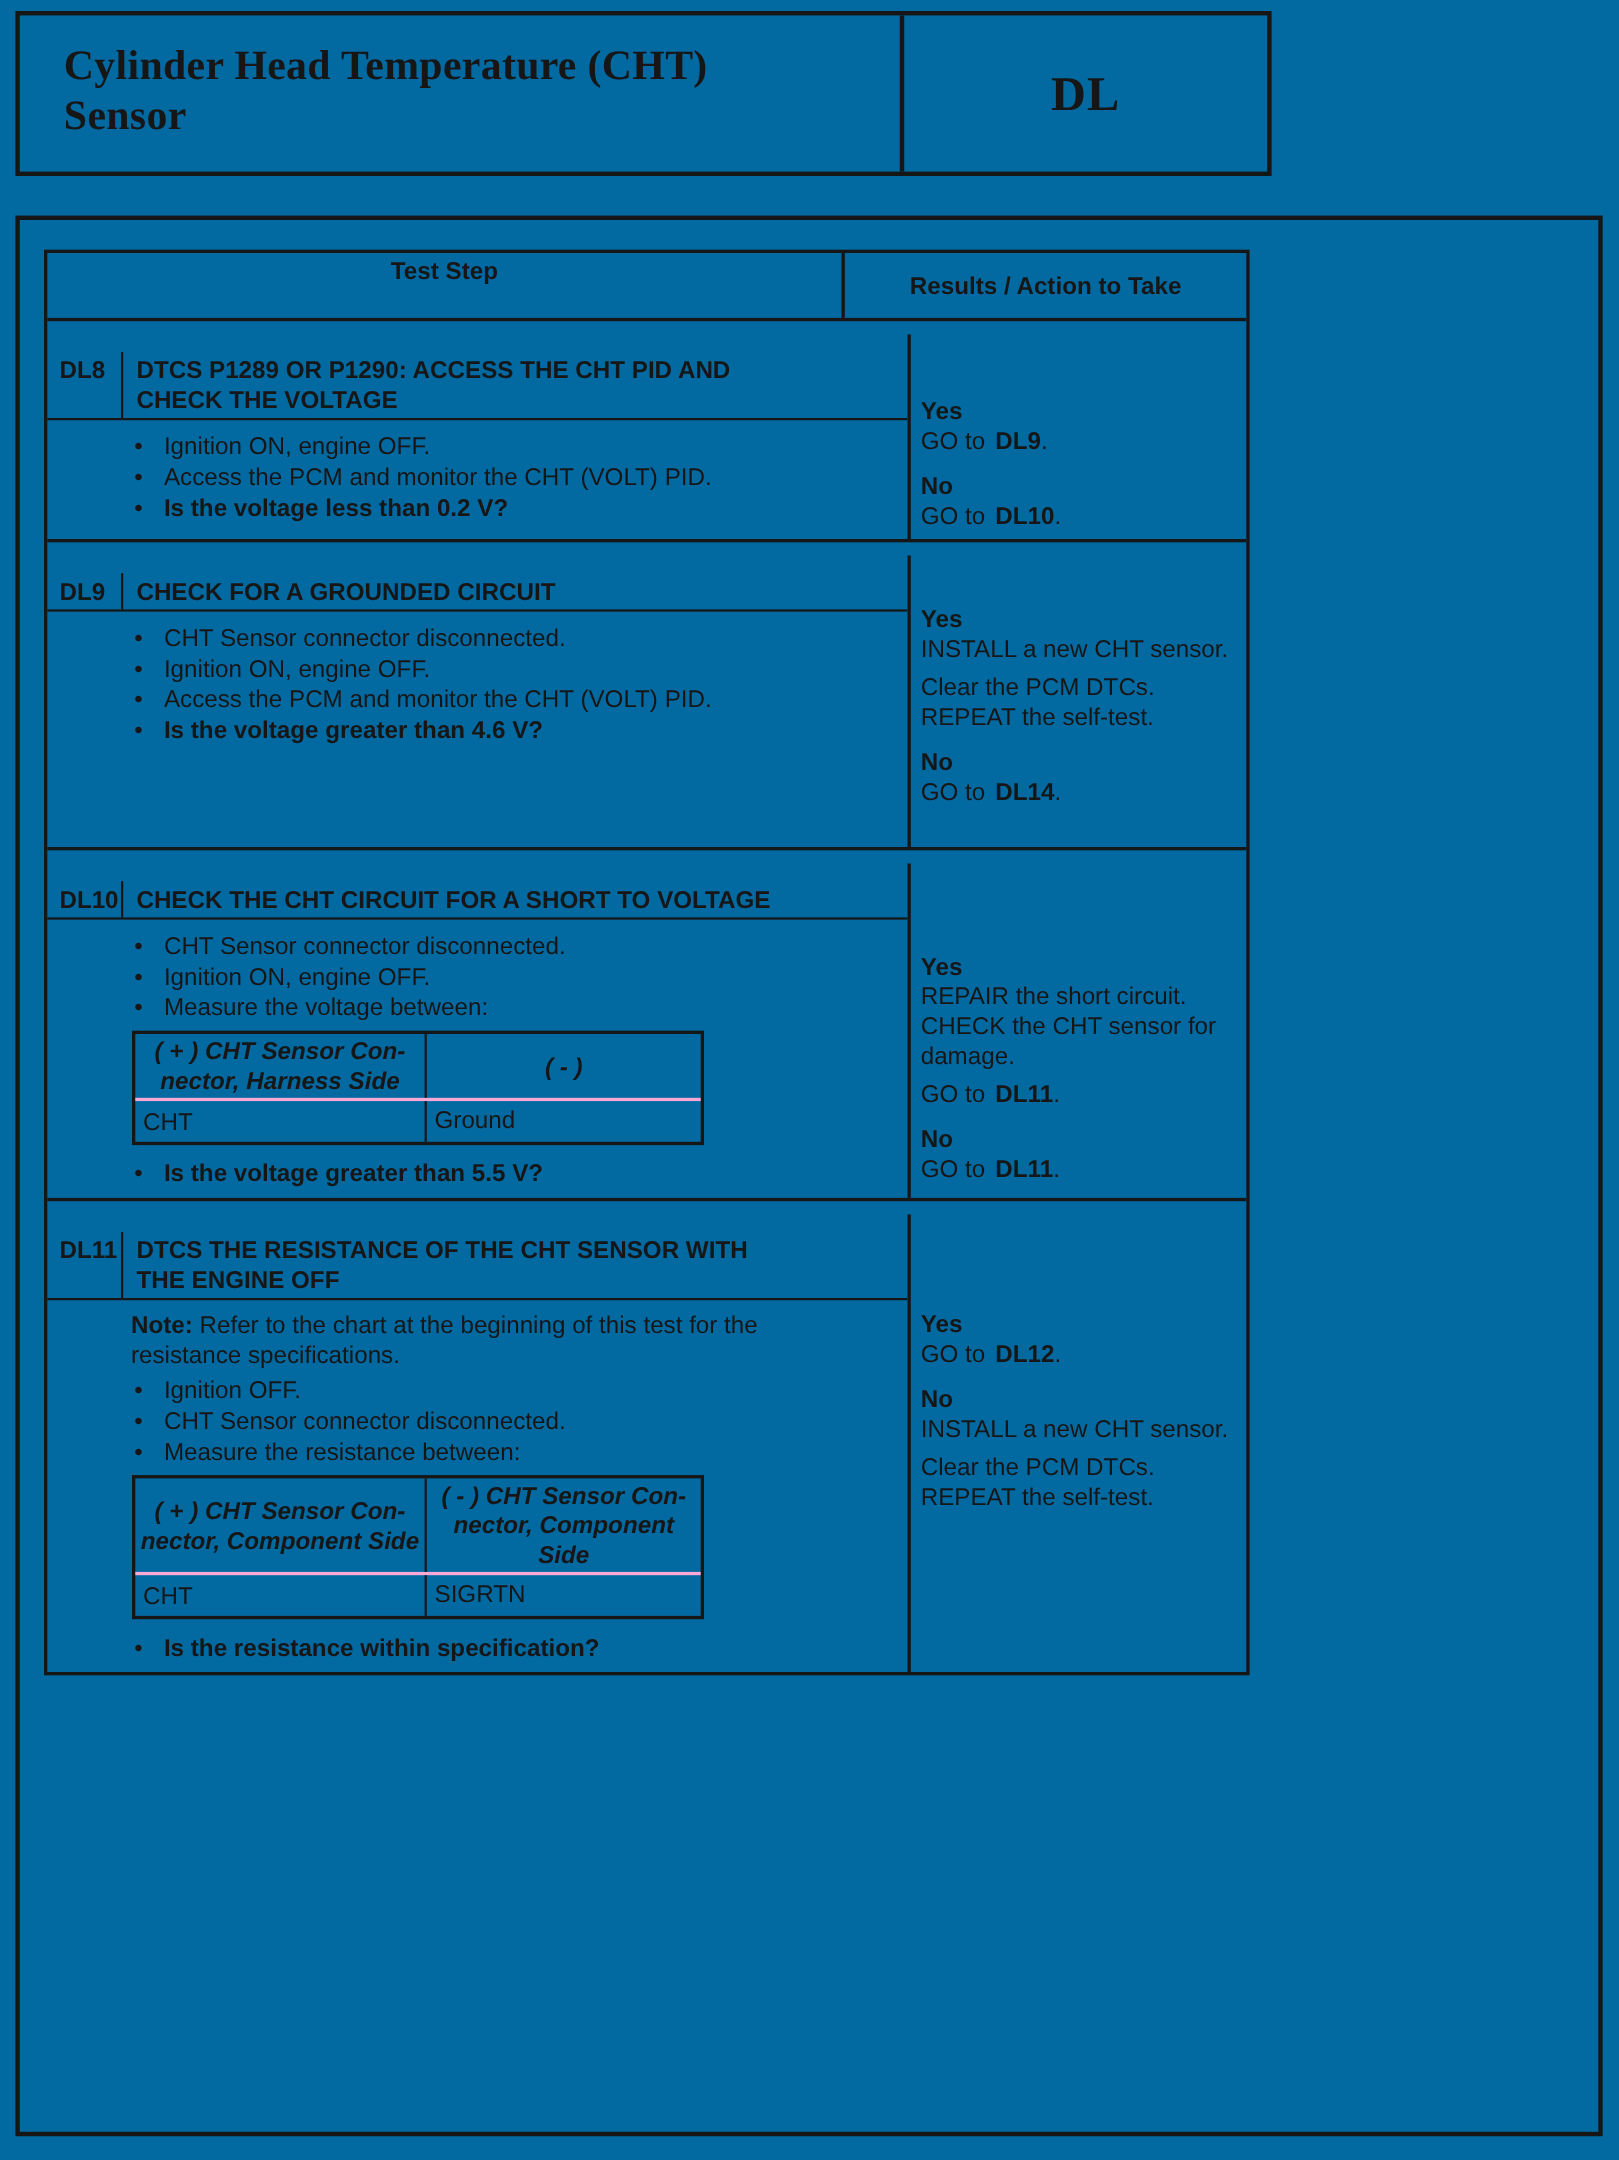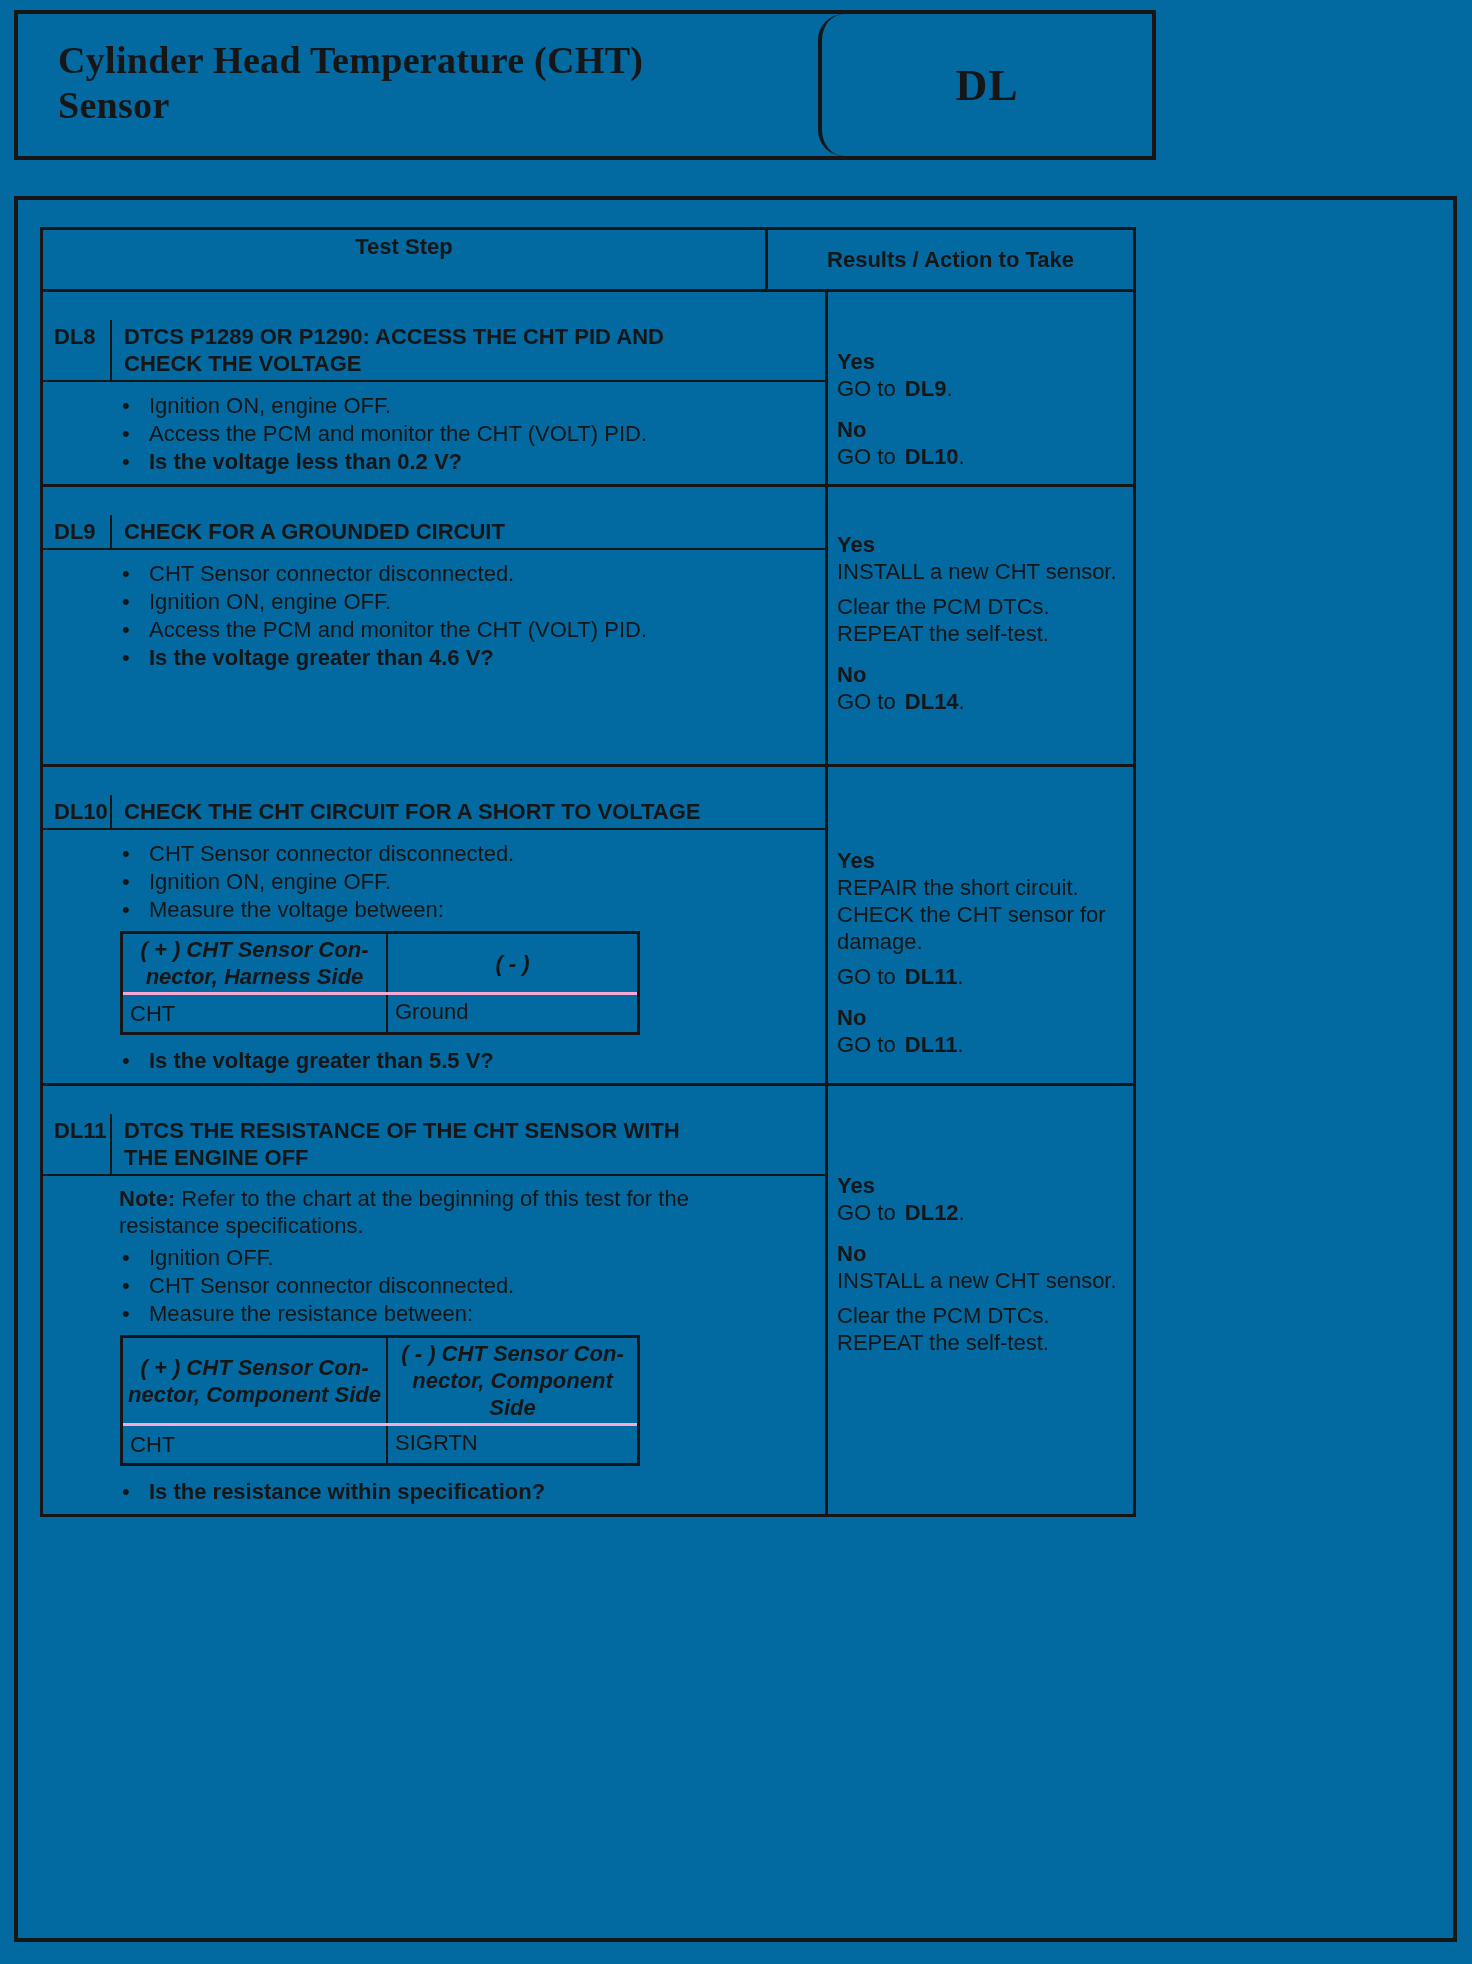--- a/index.html
+++ b/index.html
@@ -30,21 +30,20 @@
     letter-spacing: 0.3px;
   }
   .header-code-cell {
     width: 334px;
     border-left: 4px solid #161616;
     display: flex; align-items: center; justify-content: center;
     font-family: "Liberation Serif", serif;
     font-weight: 700;
     font-size: 44px;
     letter-spacing: 1px;
-    border-radius: 26px;
   }
 
   
   .main-box {
     position: absolute; left: 14px; top: 196px;
     width: 1443px; height: 1746px;
     border: 4px solid #161616;
   }
 
   
@@ -55,21 +54,21 @@
     font-size: 22px;
     line-height: 27px;
   }
   .th-row { display: flex; border-bottom: 3px solid #161616; font-weight: 700; }
   .th1 { width: 722px; text-align: center; padding: 3px 0; }
   .th2 { flex: 1; border-left: 3px solid #161616; text-align: center; padding: 16px 0; }
 
   .step { display: flex; border-bottom: 3px solid #161616; }
   .step:last-child { border-bottom: none; }
   .step-left { width: 782px; display: flex; flex-direction: column; margin-top: 28px; }
-  .step-right { flex: 1; border-left: 3px solid #161616; padding: 8px 8px 8px 9px; }
+  .step-right { flex: 1; border-left: 3px solid #161616; padding: 8px 8px 8px 9px; margin-top: 12px; }
 
   .step-head { display: flex; border-bottom: 2px solid #161616; font-weight: 700; }
   .step-id { width: 69px; border-right: 2px solid #161616; padding: 3px 0 3px 11px; }
   .step-title { flex: 1; padding: 3px 10px 3px 12px; white-space: pre-line; }
   .step-body { padding: 9px 16px 8px 0; }
 
   .bullet { display: flex; margin: 1px 0 1px 79px; }
   .dot { width: 27px; flex-shrink: 0; }
   .bullet .txt { flex: 1; }
   .bq .txt { font-weight: 700; }

